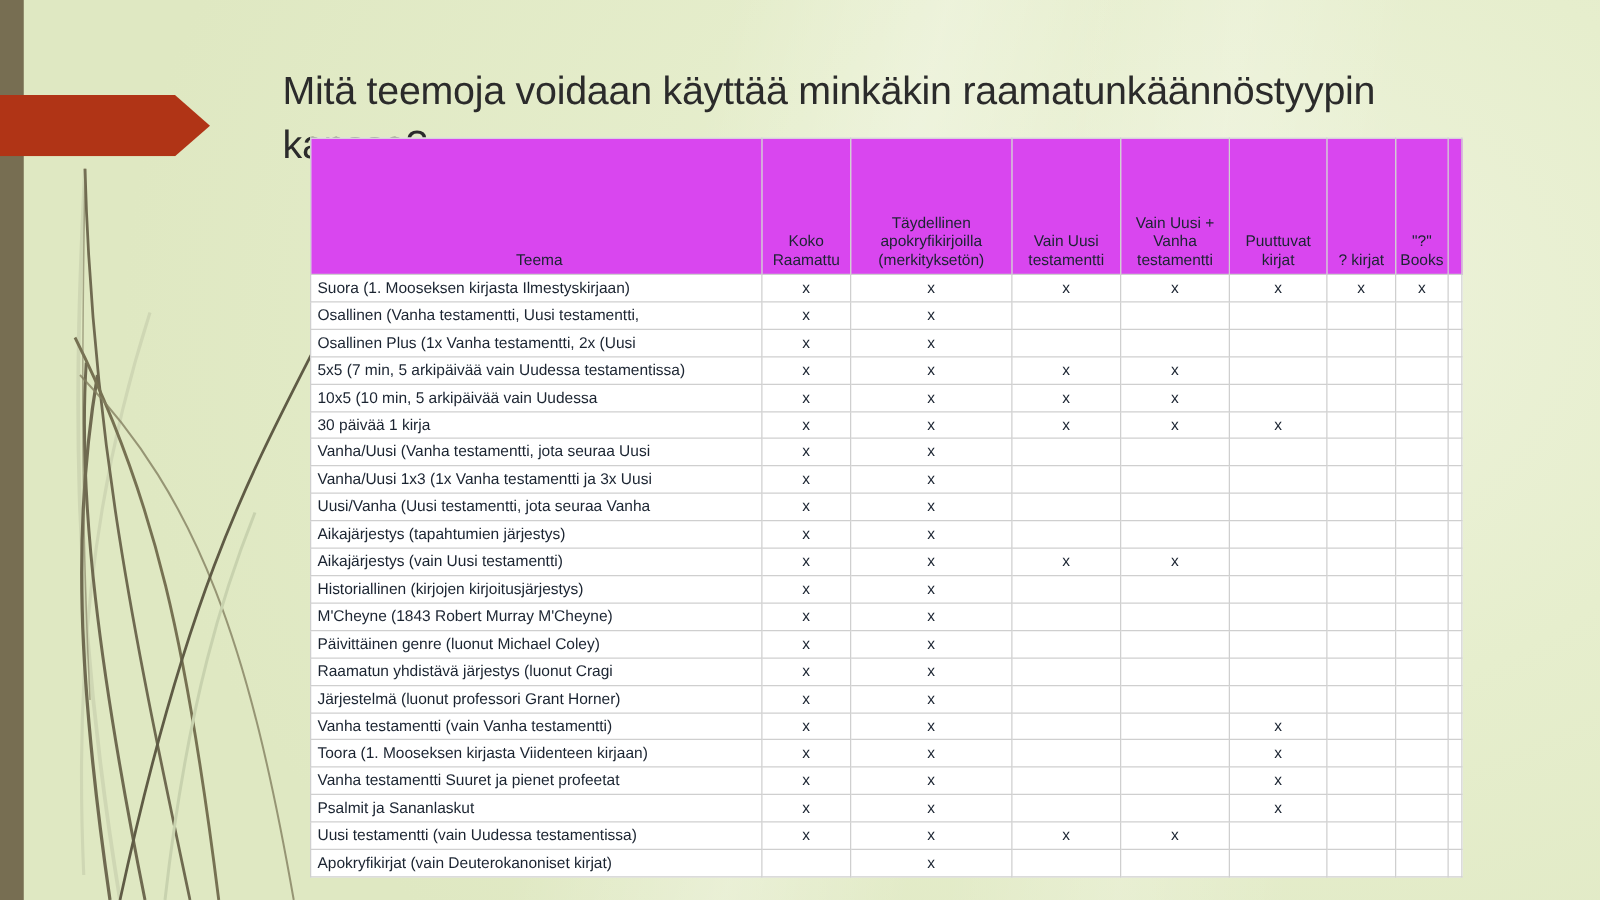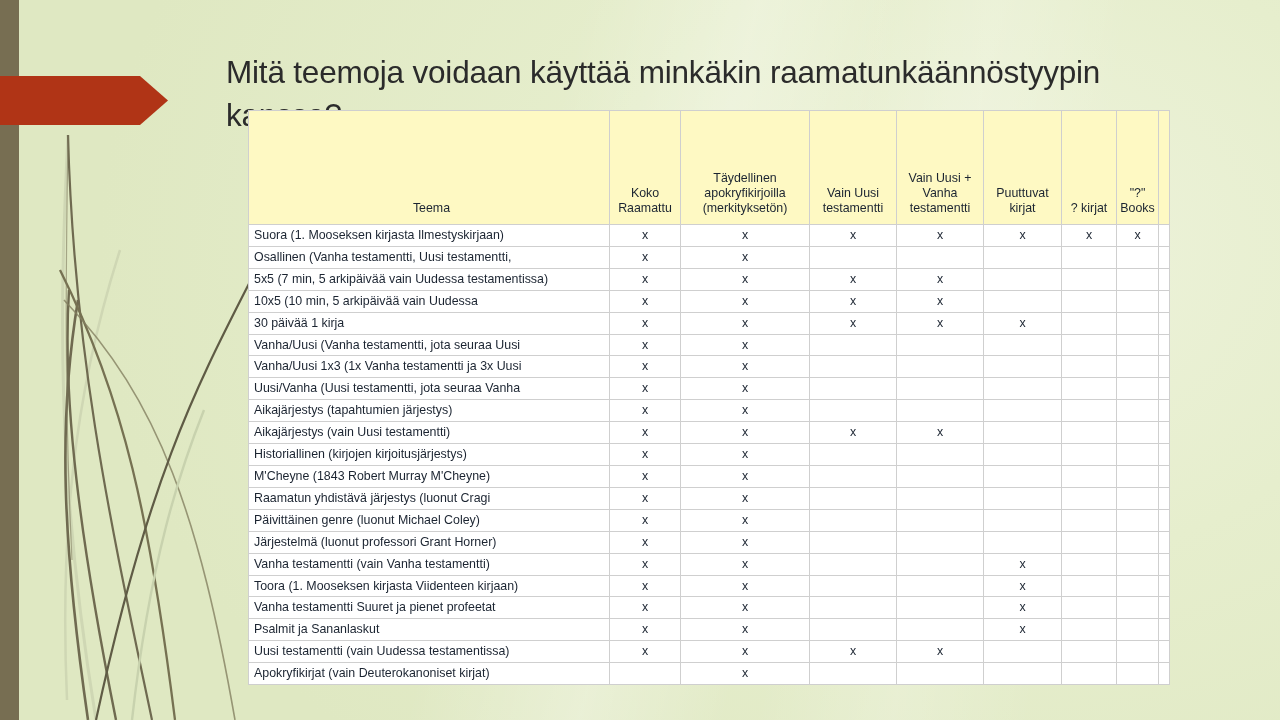--- a/index.html
+++ b/index.html
@@ -96,22 +96,22 @@
     padding: 0;
     font-size: 12.4px;
     color: #1b2431;
     font-weight: 400;
     vertical-align: bottom;
   }
   thead th {
     height: 105px;
     text-align: center;
     line-height: 15px;
-    padding-bottom: 8px;
-    background: #fef9c3;
+    padding-bottom: 3px;
+    background: #d946ef;
   }
   thead th.c-theme {
     text-align: center;
     padding-left: 5px;
   }
   tbody td {
     height: 20.9px;
     text-align: center;
     line-height: 20.9px;
     vertical-align: middle;
@@ -208,20 +208,31 @@
             <td class="mark">x</td>
             <td class="mark">x</td>
             <td class="mark"></td>
             <td class="mark"></td>
             <td class="mark"></td>
             <td class="mark"></td>
             <td class="mark"></td>
             <td class="mark"></td>
           </tr>
           <tr>
+            <td class="rowlabel">Osallinen Plus (1x Vanha testamentti, 2x (Uusi</td>
+            <td class="mark">x</td>
+            <td class="mark">x</td>
+            <td class="mark"></td>
+            <td class="mark"></td>
+            <td class="mark"></td>
+            <td class="mark"></td>
+            <td class="mark"></td>
+            <td class="mark"></td>
+          </tr>
+          <tr>
             <td class="rowlabel">5x5 (7 min, 5 arkipäivää vain Uudessa testamentissa)</td>
             <td class="mark">x</td>
             <td class="mark">x</td>
             <td class="mark">x</td>
             <td class="mark">x</td>
             <td class="mark"></td>
             <td class="mark"></td>
             <td class="mark"></td>
             <td class="mark"></td>
           </tr>
@@ -318,32 +329,32 @@
             <td class="mark">x</td>
             <td class="mark">x</td>
             <td class="mark"></td>
             <td class="mark"></td>
             <td class="mark"></td>
             <td class="mark"></td>
             <td class="mark"></td>
             <td class="mark"></td>
           </tr>
           <tr>
+            <td class="rowlabel">Päivittäinen genre (luonut Michael Coley)</td>
+            <td class="mark">x</td>
+            <td class="mark">x</td>
+            <td class="mark"></td>
+            <td class="mark"></td>
+            <td class="mark"></td>
+            <td class="mark"></td>
+            <td class="mark"></td>
+            <td class="mark"></td>
+          </tr>
+          <tr>
             <td class="rowlabel">Raamatun yhdistävä järjestys (luonut Cragi</td>
-            <td class="mark">x</td>
-            <td class="mark">x</td>
-            <td class="mark"></td>
-            <td class="mark"></td>
-            <td class="mark"></td>
-            <td class="mark"></td>
-            <td class="mark"></td>
-            <td class="mark"></td>
-          </tr>
-          <tr>
-            <td class="rowlabel">Päivittäinen genre (luonut Michael Coley)</td>
             <td class="mark">x</td>
             <td class="mark">x</td>
             <td class="mark"></td>
             <td class="mark"></td>
             <td class="mark"></td>
             <td class="mark"></td>
             <td class="mark"></td>
             <td class="mark"></td>
           </tr>
           <tr>

